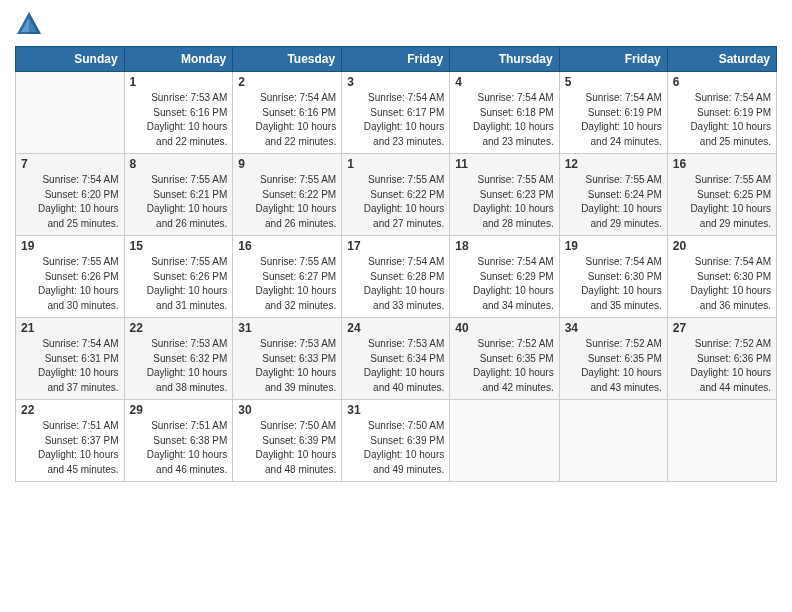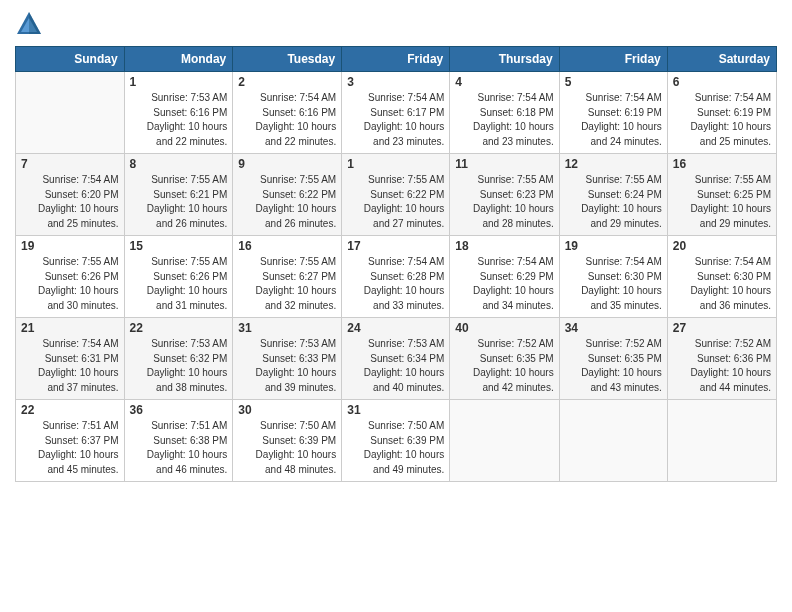--- a/index.html
+++ b/index.html
@@ -339,21 +339,21 @@
         </tr>
         <tr>
           <td>
             <span class="day-number">22</span>
             <div class="day-info" style="white-space: pre-line;">Sunrise: 7:51 AM
 Sunset: 6:37 PM
 Daylight: 10 hours
 and 45 minutes.</div>
           </td>
           <td>
-            <span class="day-number">36</span>
+            <span class="day-number">29</span>
             <div class="day-info" style="white-space: pre-line;">Sunrise: 7:51 AM
 Sunset: 6:38 PM
 Daylight: 10 hours
 and 46 minutes.</div>
           </td>
           <td>
             <span class="day-number">30</span>
             <div class="day-info" style="white-space: pre-line;">Sunrise: 7:50 AM
 Sunset: 6:39 PM
 Daylight: 10 hours

